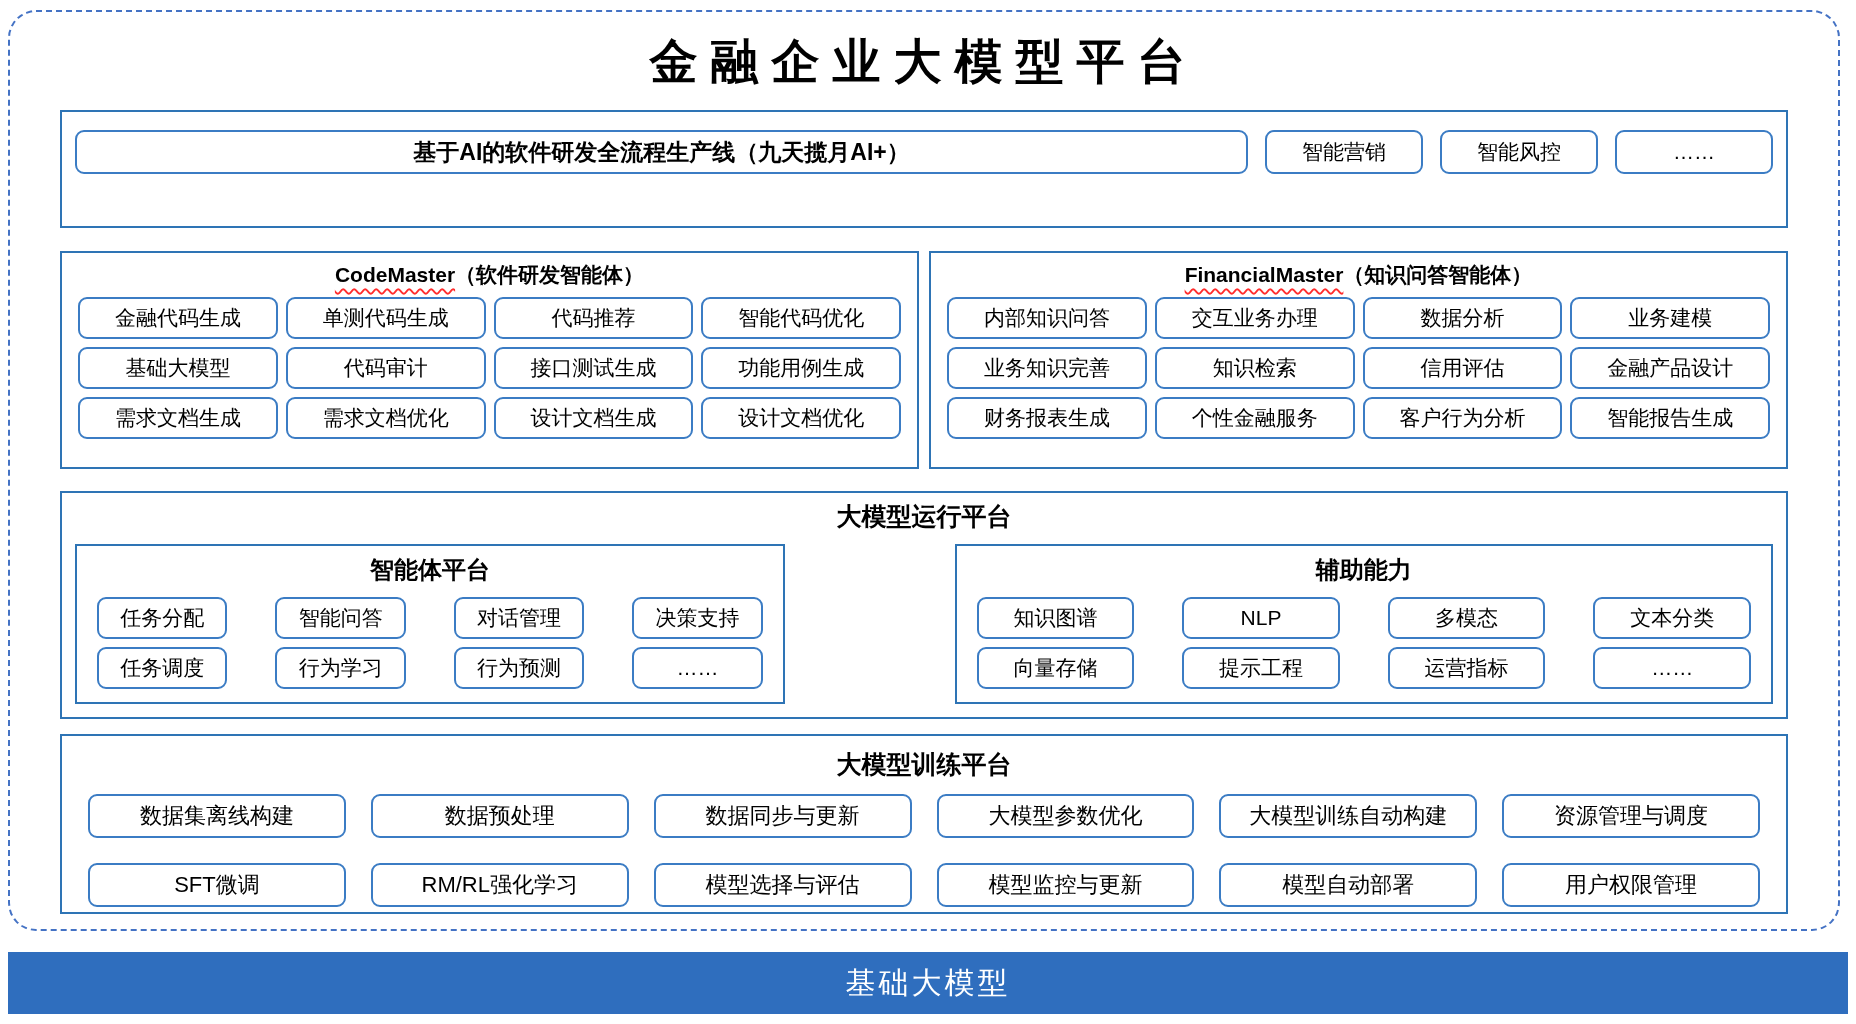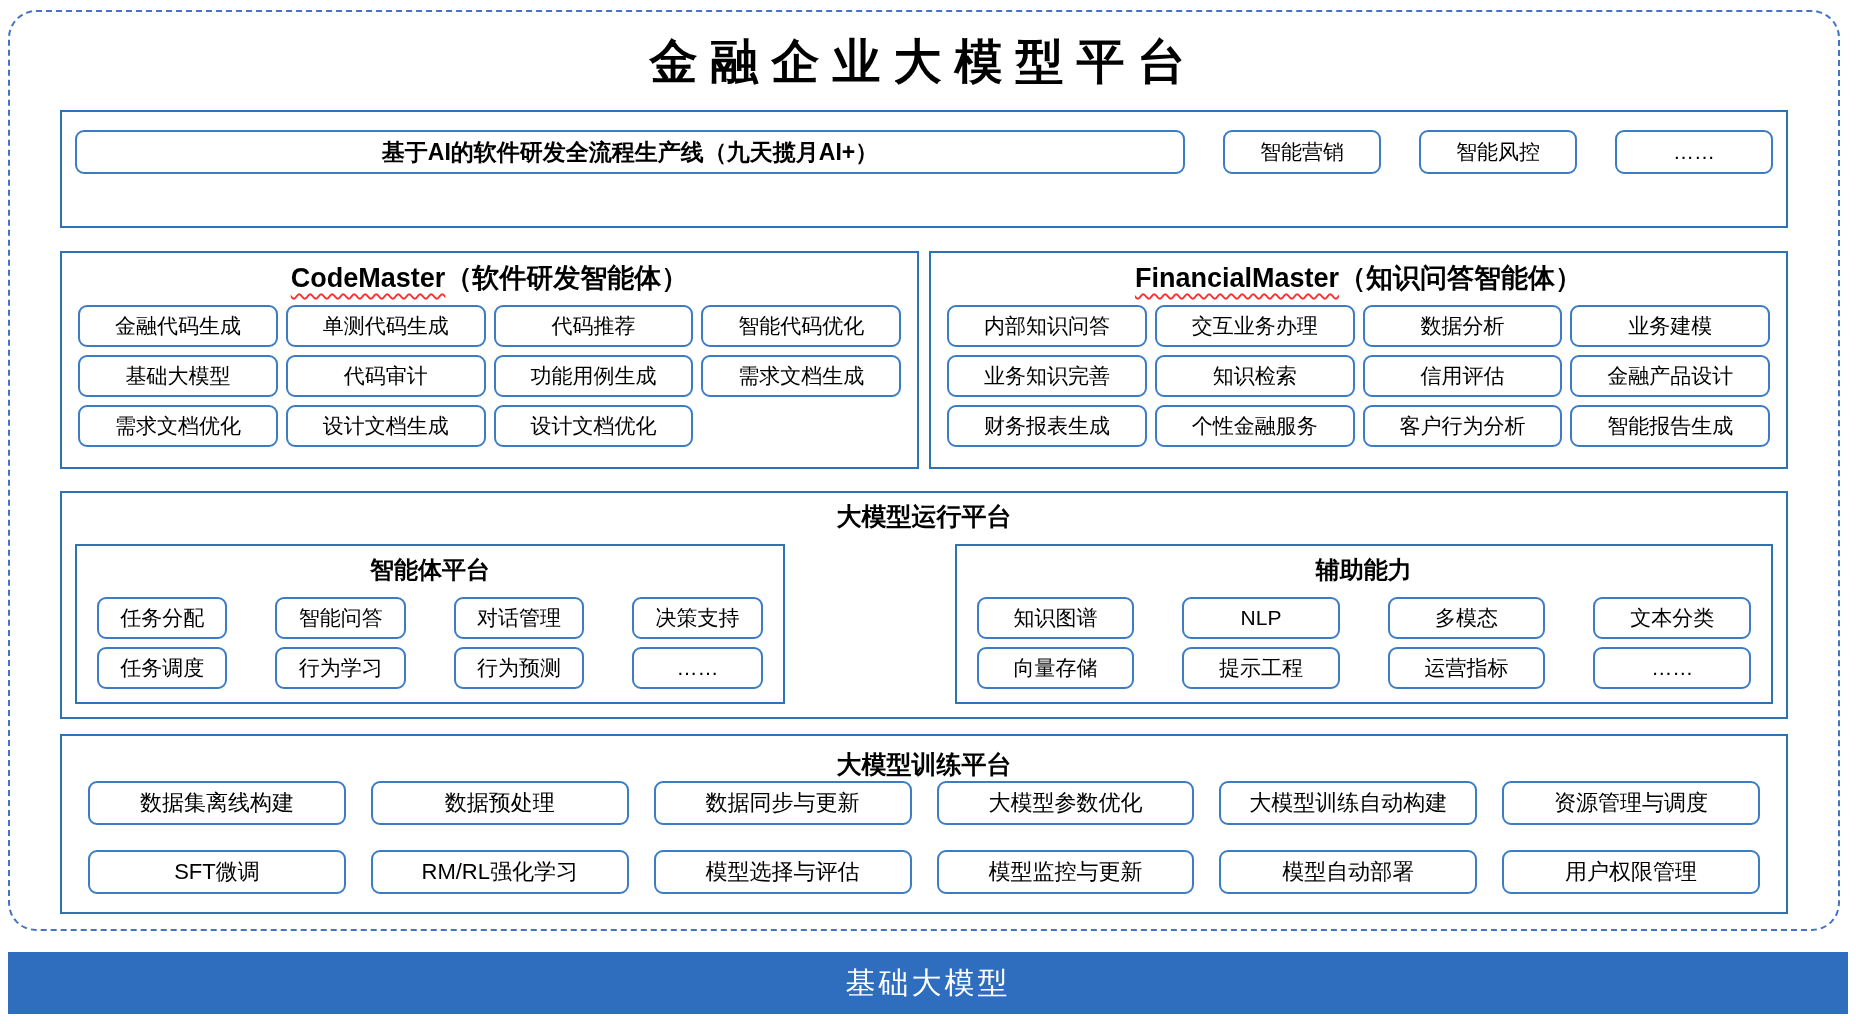--- a/index.html
+++ b/index.html
@@ -37,21 +37,21 @@
     background: #ffffff;
   }
   .sec-header {
     text-align: center;
     font-size: 25px;
     font-weight: 700;
     line-height: 1.3;
   }
   
   .sec-app { margin-top: 6px; height: 118px; padding: 9px 13px 0; }
-  .app-row { display: flex; gap: 38px; margin-top: 9px; }
+  .app-row { display: flex; gap: 17px; margin-top: 9px; }
   .box {
     box-sizing: border-box;
     border: 2px solid var(--box_border, #3B7CC4);
     border-radius: 9px;
     background: #ffffff;
     display: flex; align-items: center; justify-content: center;
     font-size: 21px;
     height: 42px;
     white-space: nowrap;
   }
@@ -62,21 +62,21 @@
   .master {
     flex: 1;
     box-sizing: border-box;
     border: 2px solid var(--section_border, #2E74B5);
     height: 218px;
     padding: 8px 12px 0;
     background: #ffffff;
   }
   .master-header {
     text-align: center;
-    font-size: 27px;
+    font-size: 21px;
     font-weight: 700;
     line-height: 1.3;
     margin-bottom: 9px;
   }
   .squiggle {
     text-decoration-line: underline;
     text-decoration-style: wavy;
     text-decoration-color: var(--squiggle, #FF2D2D);
     text-decoration-thickness: 2px;
     text-underline-offset: 6px;
@@ -104,20 +104,21 @@
   .subsec-right { width: 48.2%; }
   .sub-header { text-align: center; font-size: 24px; font-weight: 700; margin: 2px 0 11px; }
   .subsec .grid4 { column-gap: 48px; padding: 0 20px; row-gap: 8px; }
   
   .sec-training { margin-top: 15px; height: 180px; padding: 12px 26px 0; }
   .grid6 {
     display: grid;
     grid-template-columns: repeat(6, 1fr);
     column-gap: 32px;
     row-gap: 14px;
+    margin-top: 13px;
     gap: 25px;
   }
   .grid6 .box { height: 44px; font-size: 22px; }
   
   .base-bar {
     position: absolute;
     left: 8px; top: 952px;
     width: 1840px; height: 62px;
     background: var(--bar_background, #2F6EBE);
     color: var(--bar_text, #FFFFFF);
@@ -148,20 +149,21 @@
 
       <div class="master">
         <div class="master-header"><span class="squiggle">CodeMaster</span><span>（软件研发智能体）</span></div>
         <div class="grid4">
           <div class="box">金融代码生成</div>
           <div class="box">单测代码生成</div>
           <div class="box">代码推荐</div>
           <div class="box">智能代码优化</div>
           <div class="box">基础大模型</div>
           <div class="box">代码审计</div>
+          <div class="box">接口测试生成</div>
           <div class="box">功能用例生成</div>
           <div class="box">需求文档生成</div>
           <div class="box">需求文档优化</div>
           <div class="box">设计文档生成</div>
           <div class="box">设计文档优化</div>
         </div>
       </div>
 
       <div class="master">
         <div class="master-header"><span class="squiggle">FinancialMaster</span><span>（知识问答智能体）</span></div>

